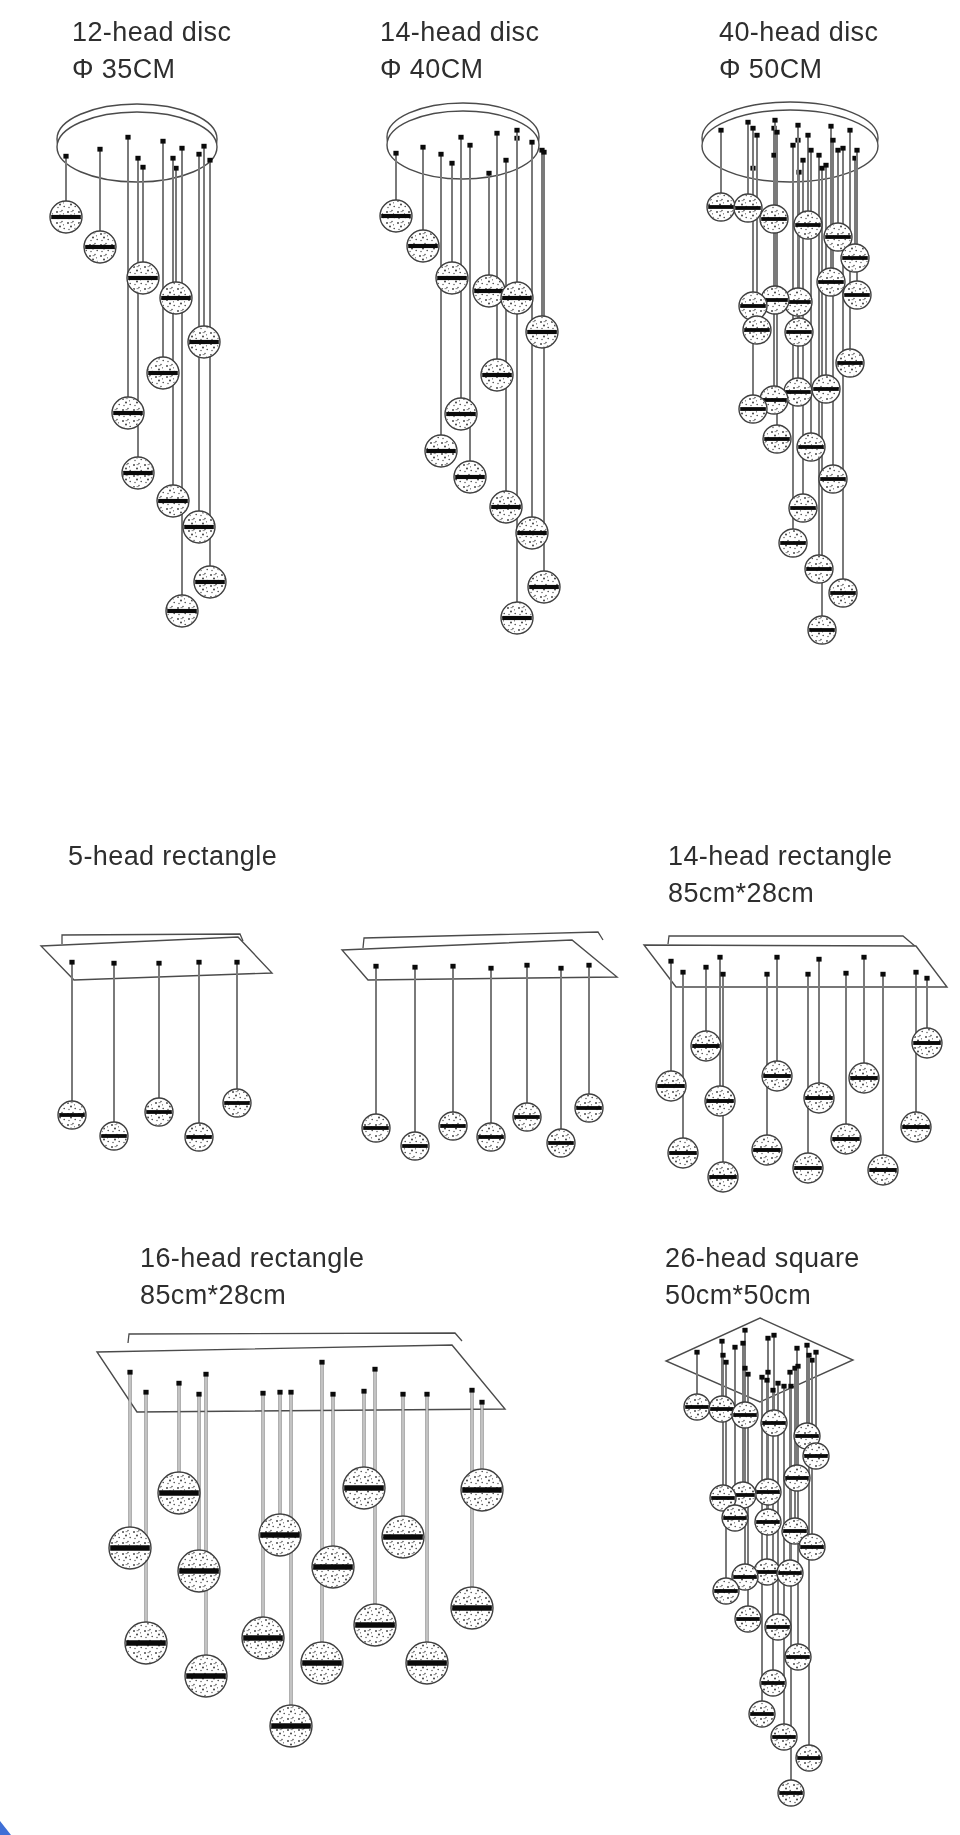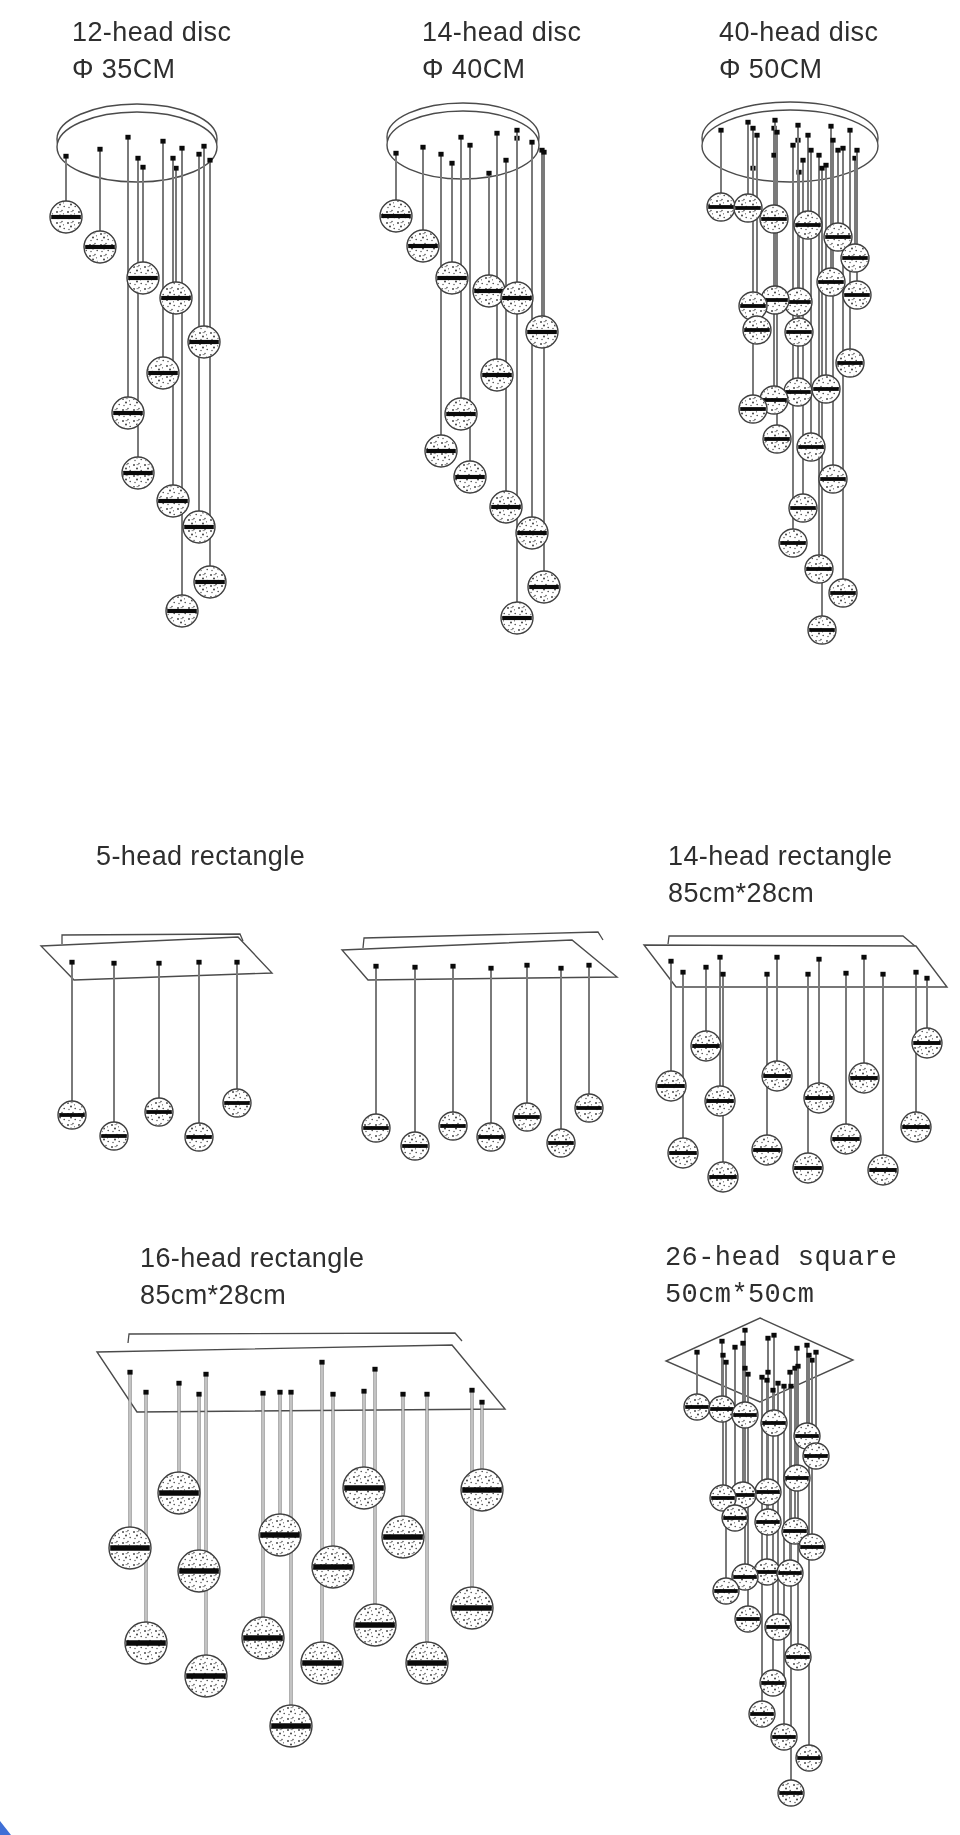--- a/index.html
+++ b/index.html
@@ -1038,21 +1038,21 @@
         <g>
           <circle cx="791" cy="1793" r="13" fill="#ffffff" stroke="none"></circle>
           <circle cx="791" cy="1793" r="12" fill="url(#stip)" stroke="none"></circle>
           <line x1="779.2" y1="1793" x2="802.8" y2="1793" stroke="#0a0a0a" stroke-width="3.8"></line>
           <circle cx="791" cy="1793" r="13" fill="none" stroke="#3f3f3f" stroke-width="1.4"></circle>
         </g>
       </g>
     </svg>
 
   <div class="fixture-title" style="left: 72px; top: 14px;"><span>12-head disc</span><span class="l2">Φ 35CM</span></div>
-  <div class="fixture-title" style="left: 422px; top: 14px;"><span>14-head disc</span><span class="l2">Φ 40CM</span></div>
+  <div class="fixture-title" style="left: 380px; top: 14px;"><span>14-head disc</span><span class="l2">Φ 40CM</span></div>
   <div class="fixture-title" style="left: 719px; top: 14px;"><span>40-head disc</span><span class="l2">Φ 50CM</span></div>
-  <div class="fixture-title" style="left: 68px; top: 838px; margin-left: 28px;"><span>5-head rectangle</span></div>
+  <div class="fixture-title" style="left: 68px; top: 838px;"><span>5-head rectangle</span></div>
   <div class="fixture-title" style="left: 668px; top: 838px;"><span>14-head rectangle</span><span class="l2">85cm*28cm</span></div>
   <div class="fixture-title" style="left: 140px; top: 1240px;"><span>16-head rectangle</span><span class="l2">85cm*28cm</span></div>
-  <div class="fixture-title" style="left: 665px; top: 1240px; font-family: Liberation Mono, monospace;"><span>26-head square</span><span class="l2">50cm*50cm</span></div>
+  <div class="fixture-title" style="left: 665px; top: 1240px;"><span>26-head square</span><span class="l2">50cm*50cm</span></div>
 
   <div class="corner-blue"></div>
 </div>
 
 </body></html>

